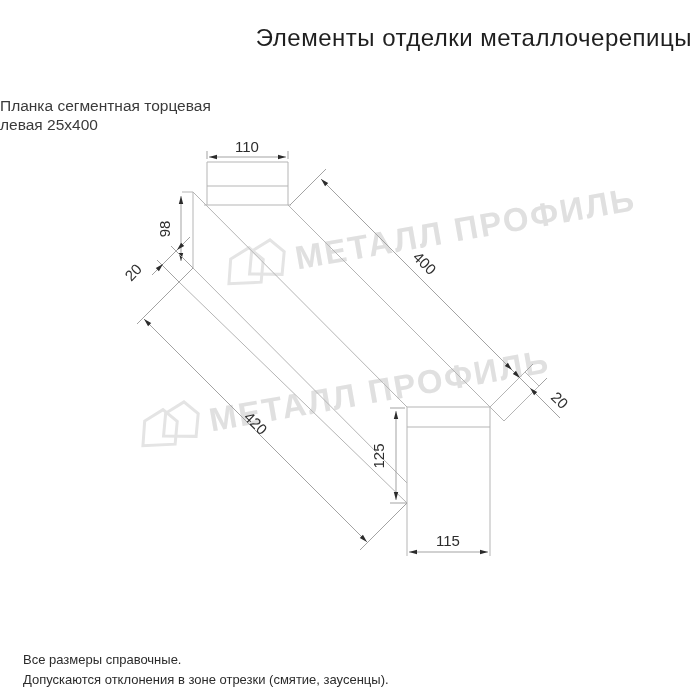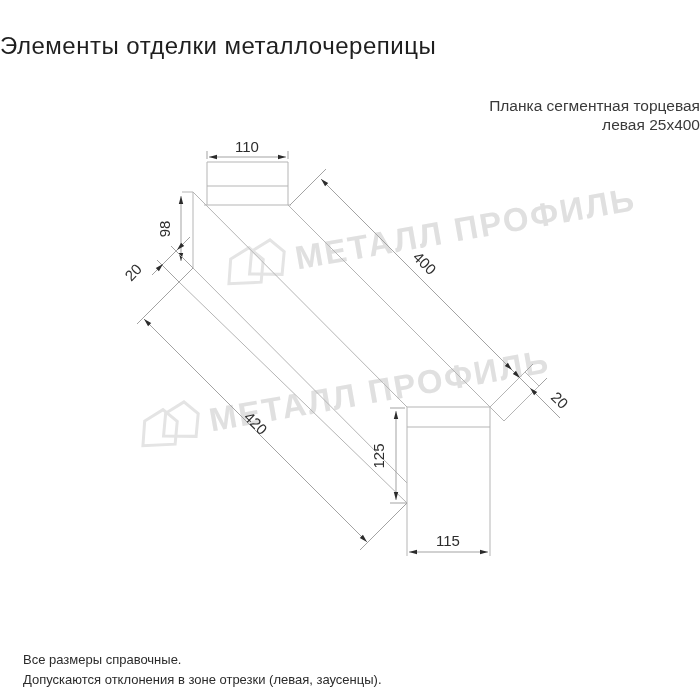--- a/index.html
+++ b/index.html
@@ -1,20 +1,20 @@
 <!DOCTYPE html>
 <html><head>
 <meta charset="utf-8">
 <style>
   html,body{margin:0;padding:0;background:#ffffff;}
   #page{position:relative;width:700px;height:700px;background:#ffffff;overflow:hidden;
         font-family:"Liberation Sans", sans-serif;}
-  .title{position:absolute;left:0;top:32px;width:692px;text-align:left;
+  .title{position:absolute;left:0;top:24px;width:692px;text-align:right;
          font-size:24px;color:#1f1f1f;letter-spacing:.5px;}
-  .subtitle{position:absolute;left:0;top:96px;width:700px;text-align:right;
+  .subtitle{position:absolute;left:0;top:96px;width:700px;text-align:left;
             font-size:15.5px;color:#3a3a3a;line-height:19px;}
   .footer{position:absolute;left:23px;top:650px;font-size:13px;color:#2b2b2b;line-height:20px;}
   svg{position:absolute;left:0;top:0;}
   .dwg{stroke:#b5b5b5;stroke-width:1;fill:none;}
   .dim{stroke:#a3a3a3;stroke-width:1;fill:none;}
   .arr{fill:#2b2b2b;stroke:none;}
   .dimtext{font-family:"Liberation Sans", sans-serif;font-size:15px;fill:#2e2e2e;}
   .wm{font-family:"Liberation Sans", sans-serif;font-weight:bold;font-size:33px;
       fill:#e0e0e0;letter-spacing:2px;}
   .wmlogo{fill:none;stroke:#e4e4e4;stroke-width:3;}
@@ -135,16 +135,16 @@
     <g>
       <path class="dim" d="M409,552 H488"></path>
       <path class="arr" d="M409,552 L417,549.8 L417,554.2 Z"></path>
       <path class="arr" d="M488,552 L480,549.8 L480,554.2 Z"></path>
       <text class="dimtext" x="448" y="546" text-anchor="middle">115</text>
     </g>
   </svg>
 
   <div class="footer">
     <div>Все размеры справочные.</div>
-    <div>Допускаются отклонения в зоне отрезки (левая, заусенцы).</div>
+    <div>Допускаются отклонения в зоне отрезки (смятие, заусенцы).</div>
   </div>
 
 </div>
 
 </body></html>

